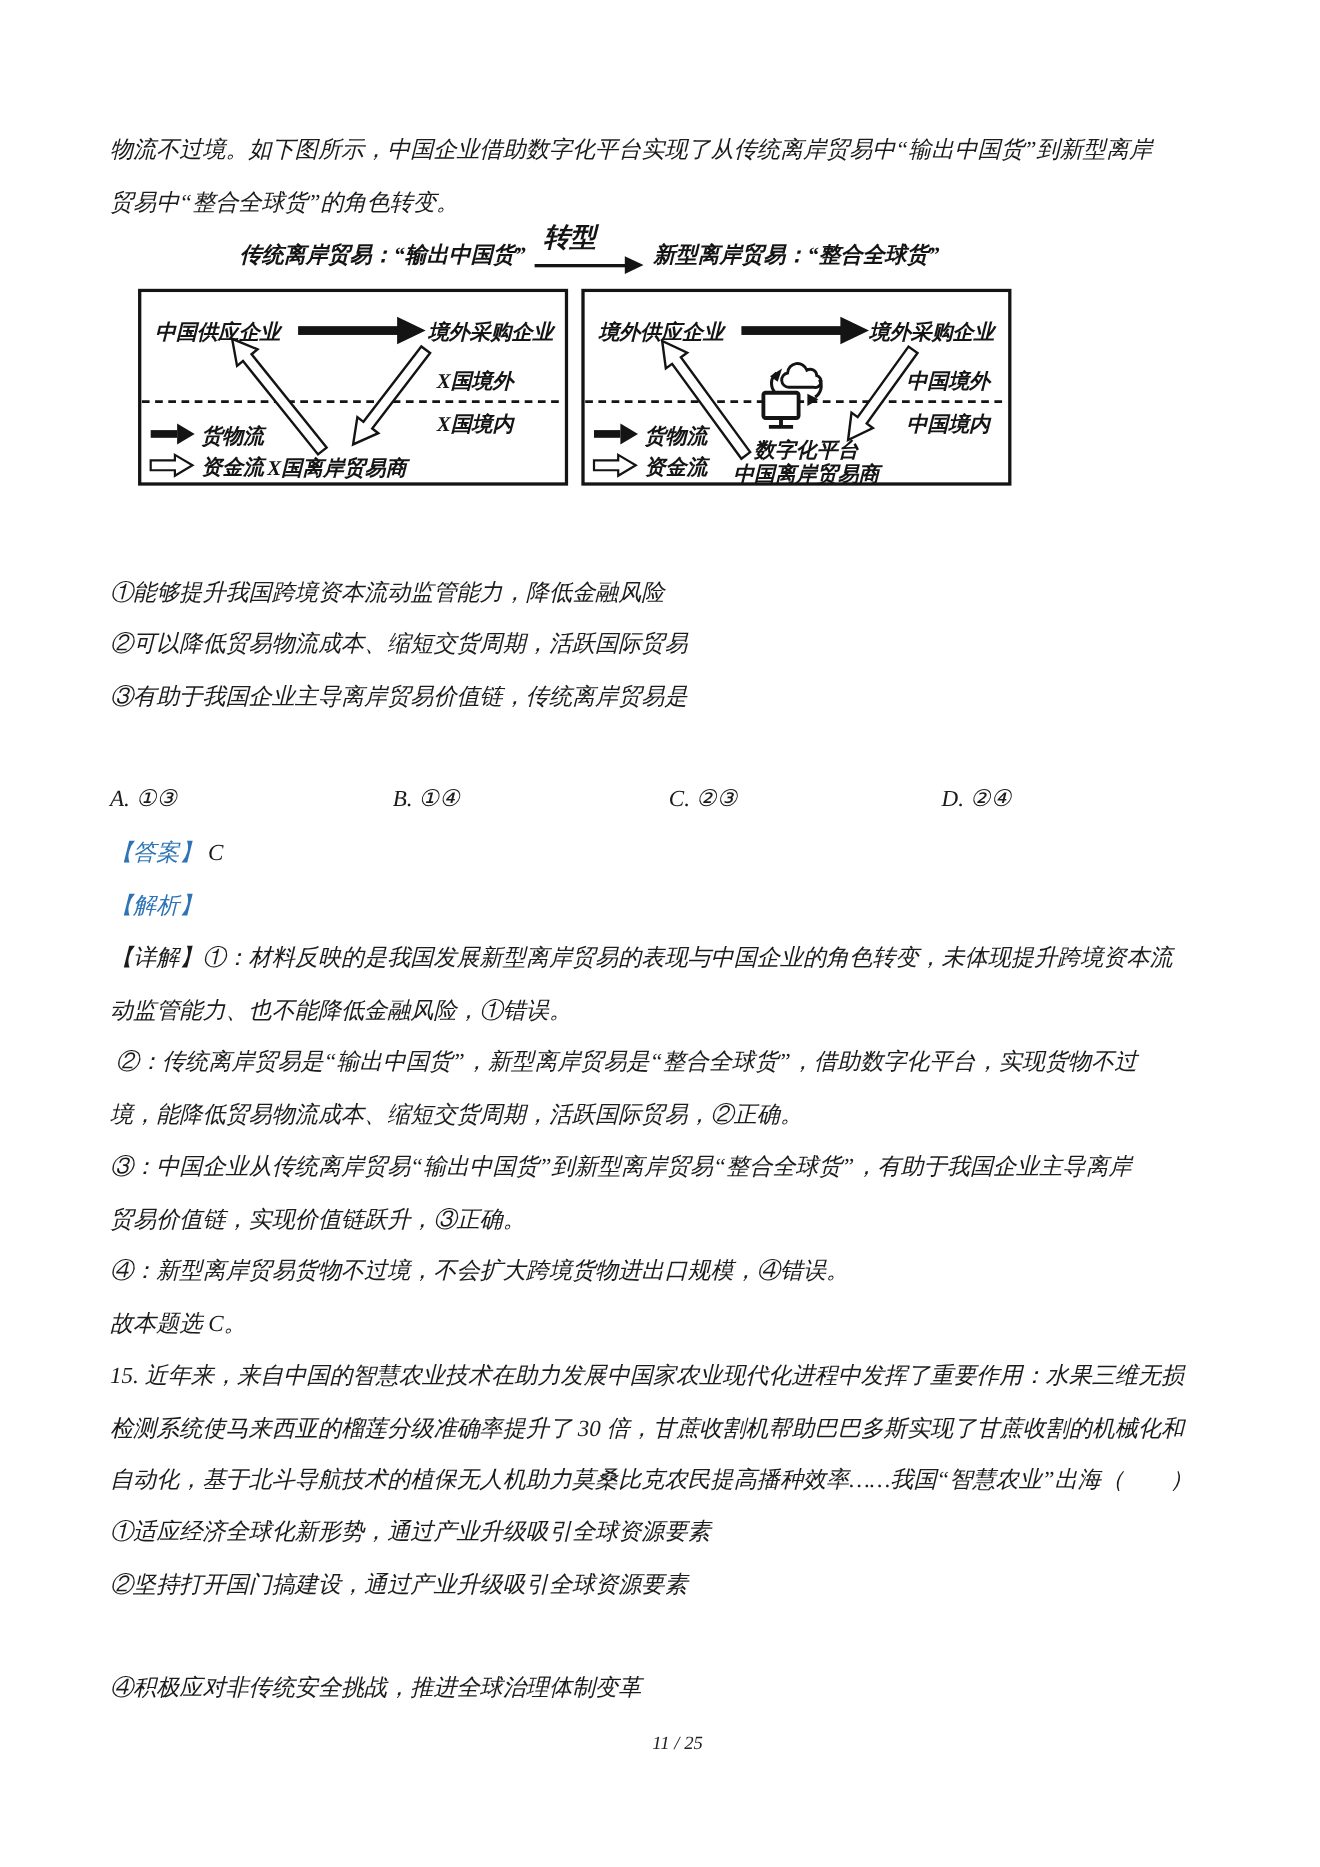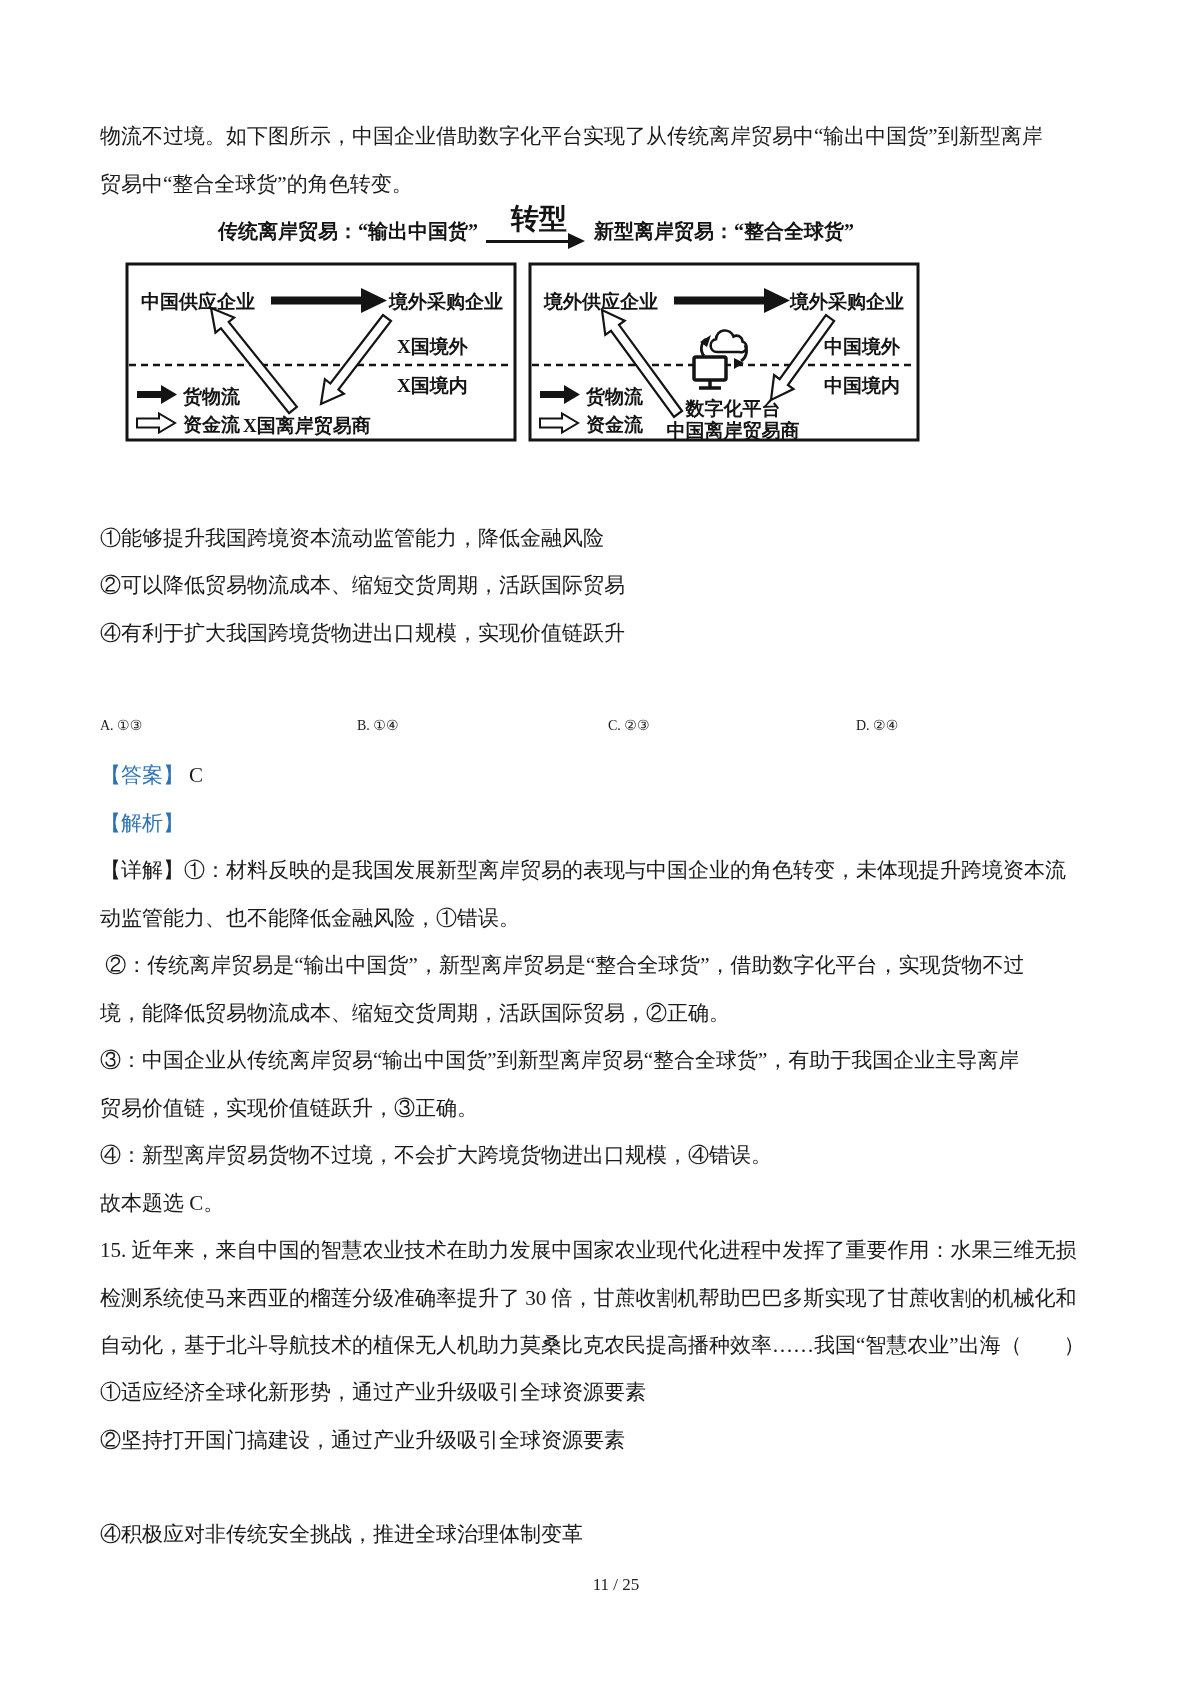--- a/index.html
+++ b/index.html
@@ -1,30 +1,30 @@
 <!DOCTYPE html>
 <html><head>
 <meta charset="utf-8">
 <style>
   html,body{margin:0;padding:0;background:#ffffff;}
   .page{
     position:relative;width:1200px;height:1697px;background:#ffffff;
     font-family:"Liberation Serif","DejaVu Serif",serif;color:#1b1b1b;
-    overflow:hidden;margin:0 auto;
+    overflow:hidden;margin:0 auto;font-style:italic;
   }
   .tline{position:absolute;left:100px;white-space:pre;font-size:21px;line-height:28px;}
   .blue{color:#2E74B5;}
   .ansval{margin-left:5px;}
-  .choice{position:absolute;white-space:pre;font-size:14px;line-height:28px;text-align:center;}
+  .choice{position:absolute;white-space:pre;font-size:21px;line-height:28px;text-align:center;}
   .diagram{position:absolute;left:100px;top:196px;width:1000px;height:250px;}
   .dg-title{position:absolute;font-weight:700;font-size:20px;white-space:pre;color:#141414;}
   .t-shaft{position:absolute;left:386px;top:44px;width:84px;height:2.5px;background:#141414;}
   .t-head{position:absolute;left:468px;top:37px;width:0;height:0;
     border-left:17px solid #141414;border-top:8px solid transparent;border-bottom:8px solid transparent;}
-  .t-label{position:absolute;left:394px;top:4px;width:90px;text-align:center;font-weight:700;font-size:28px;color:#141414;}
+  .t-label{position:absolute;left:394px;top:4px;width:90px;text-align:left;font-weight:700;font-size:24px;color:#141414;}
   .boxsvg{position:absolute;top:66px;}
   svg text{font-family:"Liberation Serif","DejaVu Serif",serif;font-weight:700;font-size:19px;fill:#141414;}
   .footer{position:absolute;left:0;top:1575px;width:100%;text-align:center;font-size:17px;color:#222;margin-left:16px;}
 </style>
 </head>
 <body>
 
 <div class="page">
 
   <div class="tline" style="top:122px">物流不过境。如下图所示，中国企业借助数字化平台实现了从传统离岸贸易中“输出中国货”到新型离岸</div>
@@ -83,21 +83,21 @@
       <text x="58" y="141">货物流</text>
       <polygon points="12,156.5 34,156.5 34,151.5 50,161 34,170.5 34,165.5 12,165.5" fill="#ffffff" stroke="#141414" stroke-width="2"></polygon>
       <text x="58" y="169">资金流</text>
       <text x="205" y="153" text-anchor="middle">数字化平台</text>
       <text x="205" y="175" text-anchor="middle">中国离岸贸易商</text>
     </svg>
   </div>
 
   <div class="tline" style="top:524px">①能够提升我国跨境资本流动监管能力，降低金融风险</div>
   <div class="tline" style="top:571px">②可以降低贸易物流成本、缩短交货周期，活跃国际贸易</div>
-  <div class="tline" style="top:619px">④有利于扩大我国跨境货物进出口规模，实现价值链跃升</div>
+  <div class="tline" style="top:619px">③有助于我国企业主导离岸贸易价值链，传统离岸贸易是</div>
 
   <div class="choice" style="left:100px;top:712px">A. ①③</div>
   <div class="choice" style="left:357px;top:712px">B. ①④</div>
   <div class="choice" style="left:608px;top:712px">C. ②③</div>
   <div class="choice" style="left:856px;top:712px">D. ②④</div>
 
   <div class="tline" style="top:761px"><span class="blue">【答案】</span><span class="ansval">C</span></div>
   <div class="tline blue" style="top:809px">【解析】</div>
 
   <div class="tline" style="top:856px">【详解】①：材料反映的是我国发展新型离岸贸易的表现与中国企业的角色转变，未体现提升跨境资本流</div>

